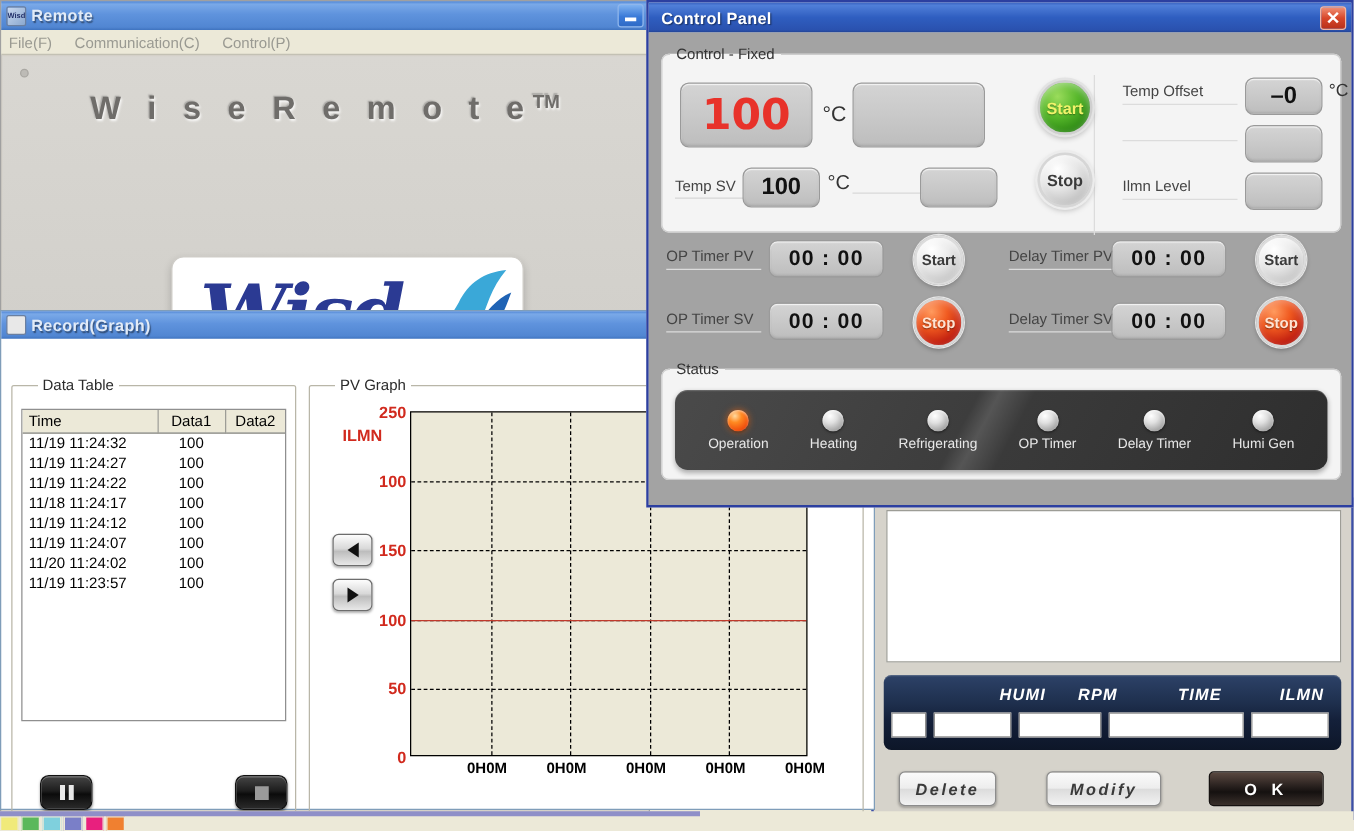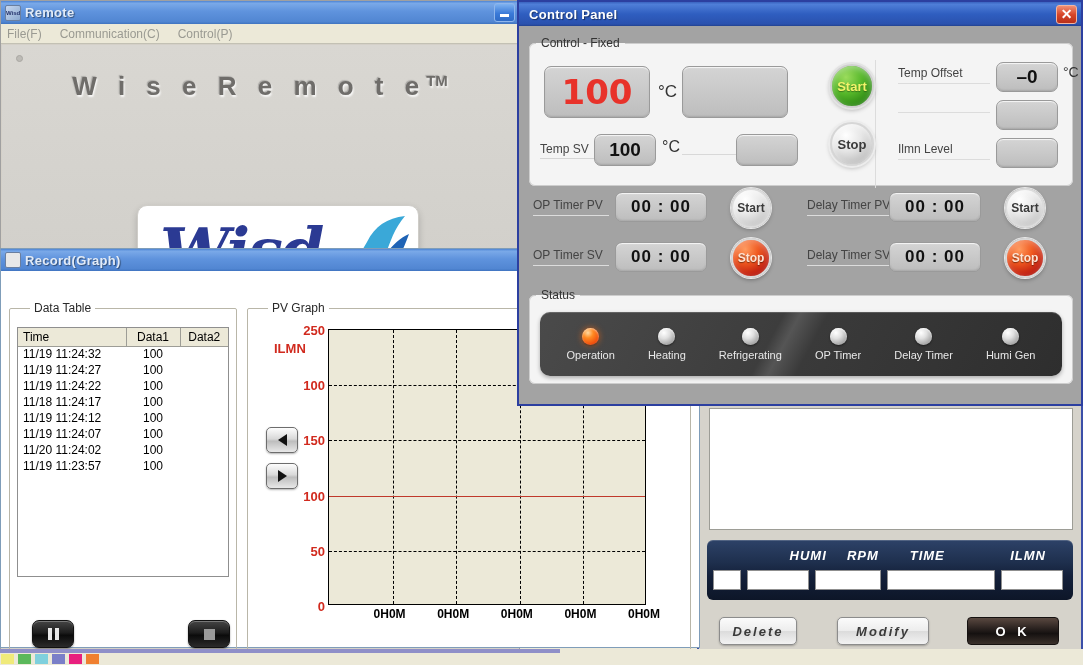--- a/index.html
+++ b/index.html
@@ -193,21 +193,21 @@
     position: absolute; left: 8px; top: 140px; right: 8px; height: 60px;
     background: linear-gradient(to bottom,#2d4268 0%,#1e2f4d 38%,#14203a 60%,#0d1628 100%);
     border-radius: 6px;
     box-shadow: inset 0 1px 0 rgba(255,255,255,.18);
   }
   #back-header-cols {
     position: absolute; left: 0; top: 4px; right: 0; height: 22px;
     display: flex; align-items: center;
     font-style: italic; font-weight: bold; font-size: 13px; color: #fff; letter-spacing: 1px;
   }
-  #back-header-cols > div { }
+  #back-header-cols > div { text-align: center; }
   #back-input-row {
     position: absolute; left: 0; top: 28px; right: 0; height: 24px;
     display: flex; align-items: center; gap: 6px; padding: 0 6px;
   }
   #back-input-row input {
     height: 20px; background: #fff; border: 1px solid #8f8f8f;
     font-family: "Liberation Sans", sans-serif; font-size: 12px;
   }
   #back-btn-row {
     position: absolute; left: 8px; bottom: 8px; right: 8px; height: 30px;

